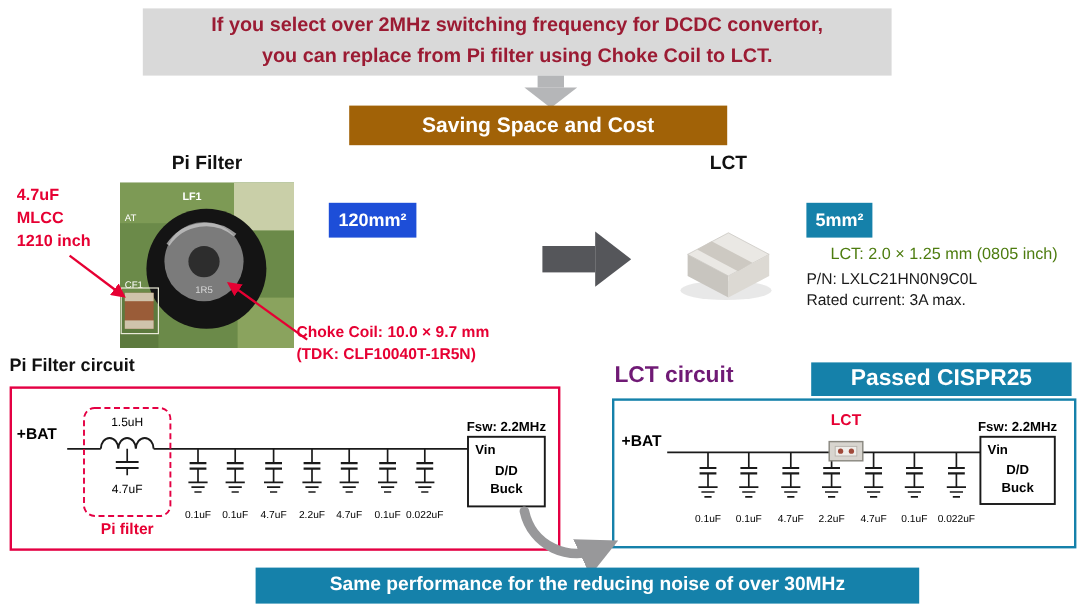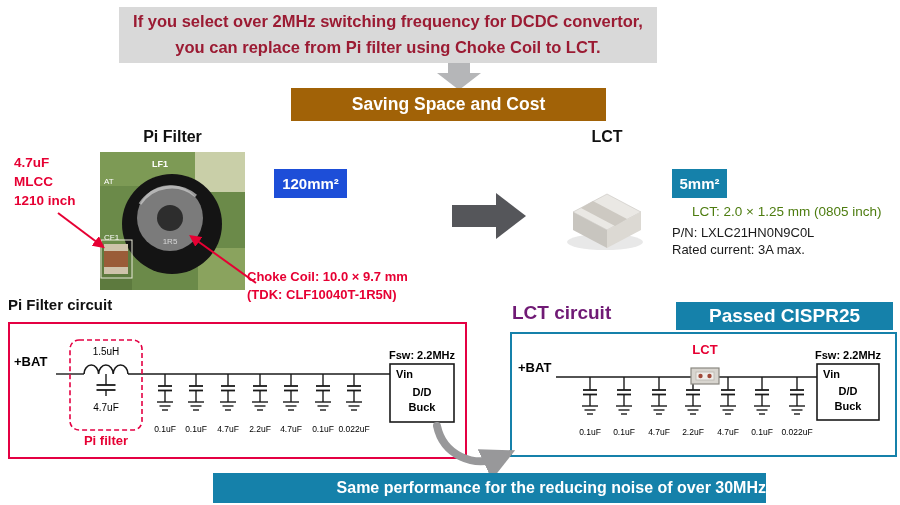--- a/index.html
+++ b/index.html
@@ -1,20 +1,20 @@
 <!DOCTYPE html>
 <html><head>
 <meta charset="utf-8">
 <style>
   html,body { margin:0; padding:0; background:#ffffff; }
   .stage { position:relative; width:900px; height:505px; background:#fff;
            font-family:"Liberation Sans", sans-serif; overflow:hidden; color:#1a1a1a; }
   .abs { position:absolute; }
 
-  .top-banner { left:119px; top:7px; width:538px; height:56px; background:#d9d9d9;
+  .top-banner { left:119px; top:7px; width:624px; height:56px; background:#d9d9d9;
                 color:#9b1b33; font-weight:bold; font-size:16.5px; text-align:center;
                 display:flex; flex-direction:column; justify-content:center; line-height:1.55; }
 
   .down-arrow { left:437px; top:63px; width:44px; height:27px; }
   .down-arrow .stem { width:22px; height:10px; background:#b5b6b8; margin:0 auto; }
   .down-arrow .tri  { width:0; height:0; margin:0 auto;
                       border-left:22px solid transparent; border-right:22px solid transparent;
                       border-top:17px solid #b5b6b8; }
 
   .saving-banner { left:291px; top:88px; width:315px; height:33px; background:#a16207;
@@ -47,21 +47,21 @@
   .circ-title-right { left:512px; top:302px; font-weight:bold; font-size:19px; color:#701a75; }
 
   .passed-banner { left:676px; top:302px; width:217px; height:28px; background:#1581aa;
                    color:#fff; font-weight:bold; font-size:19px; text-align:center; line-height:28px; }
 
   .cbox { background:#fff; }
   .cbox-left  { left:8px;   top:322px; width:455px; height:133px; border:2px solid #e40043; }
   .cbox-right { left:510px; top:332px; width:383px; height:121px; border:2px solid #1581aa; }
 
   .footer-banner { left:213px; top:473px; width:553px; height:30px; background:#1581aa;
-                   color:#fff; font-weight:bold; font-size:16px; text-align:right; line-height:30px; }
+                   color:#fff; font-weight:bold; font-size:16px; text-align:center; line-height:30px; }
 
   svg text { font-family:"Liberation Sans", sans-serif; }
 </style>
 </head>
 <body>
 
 <div class="stage">
 
   <div class="abs top-banner">
     <div>If you select over 2MHz switching frequency for DCDC convertor,</div>

